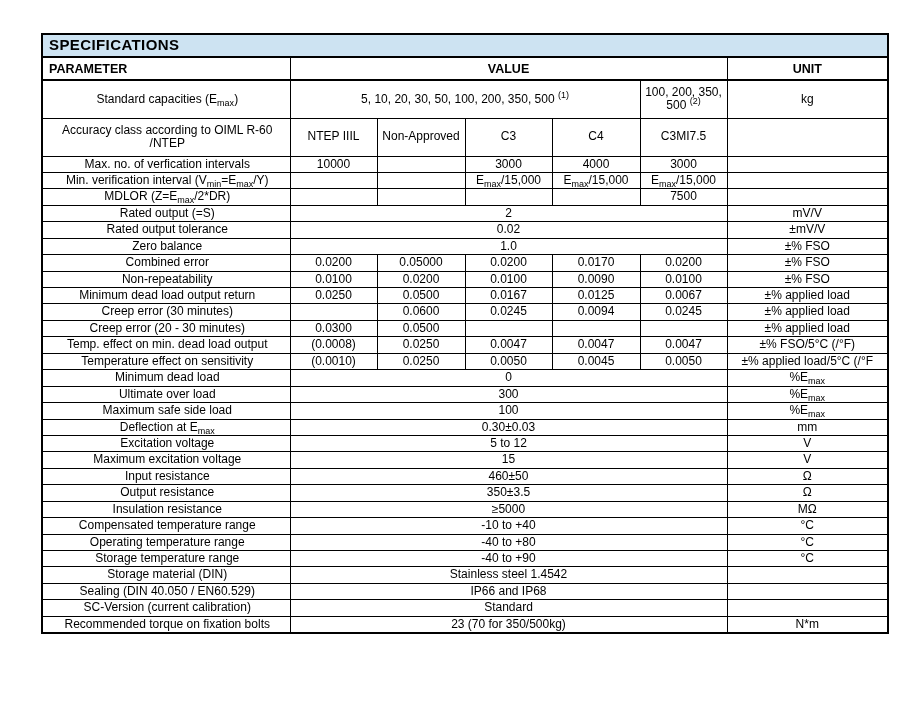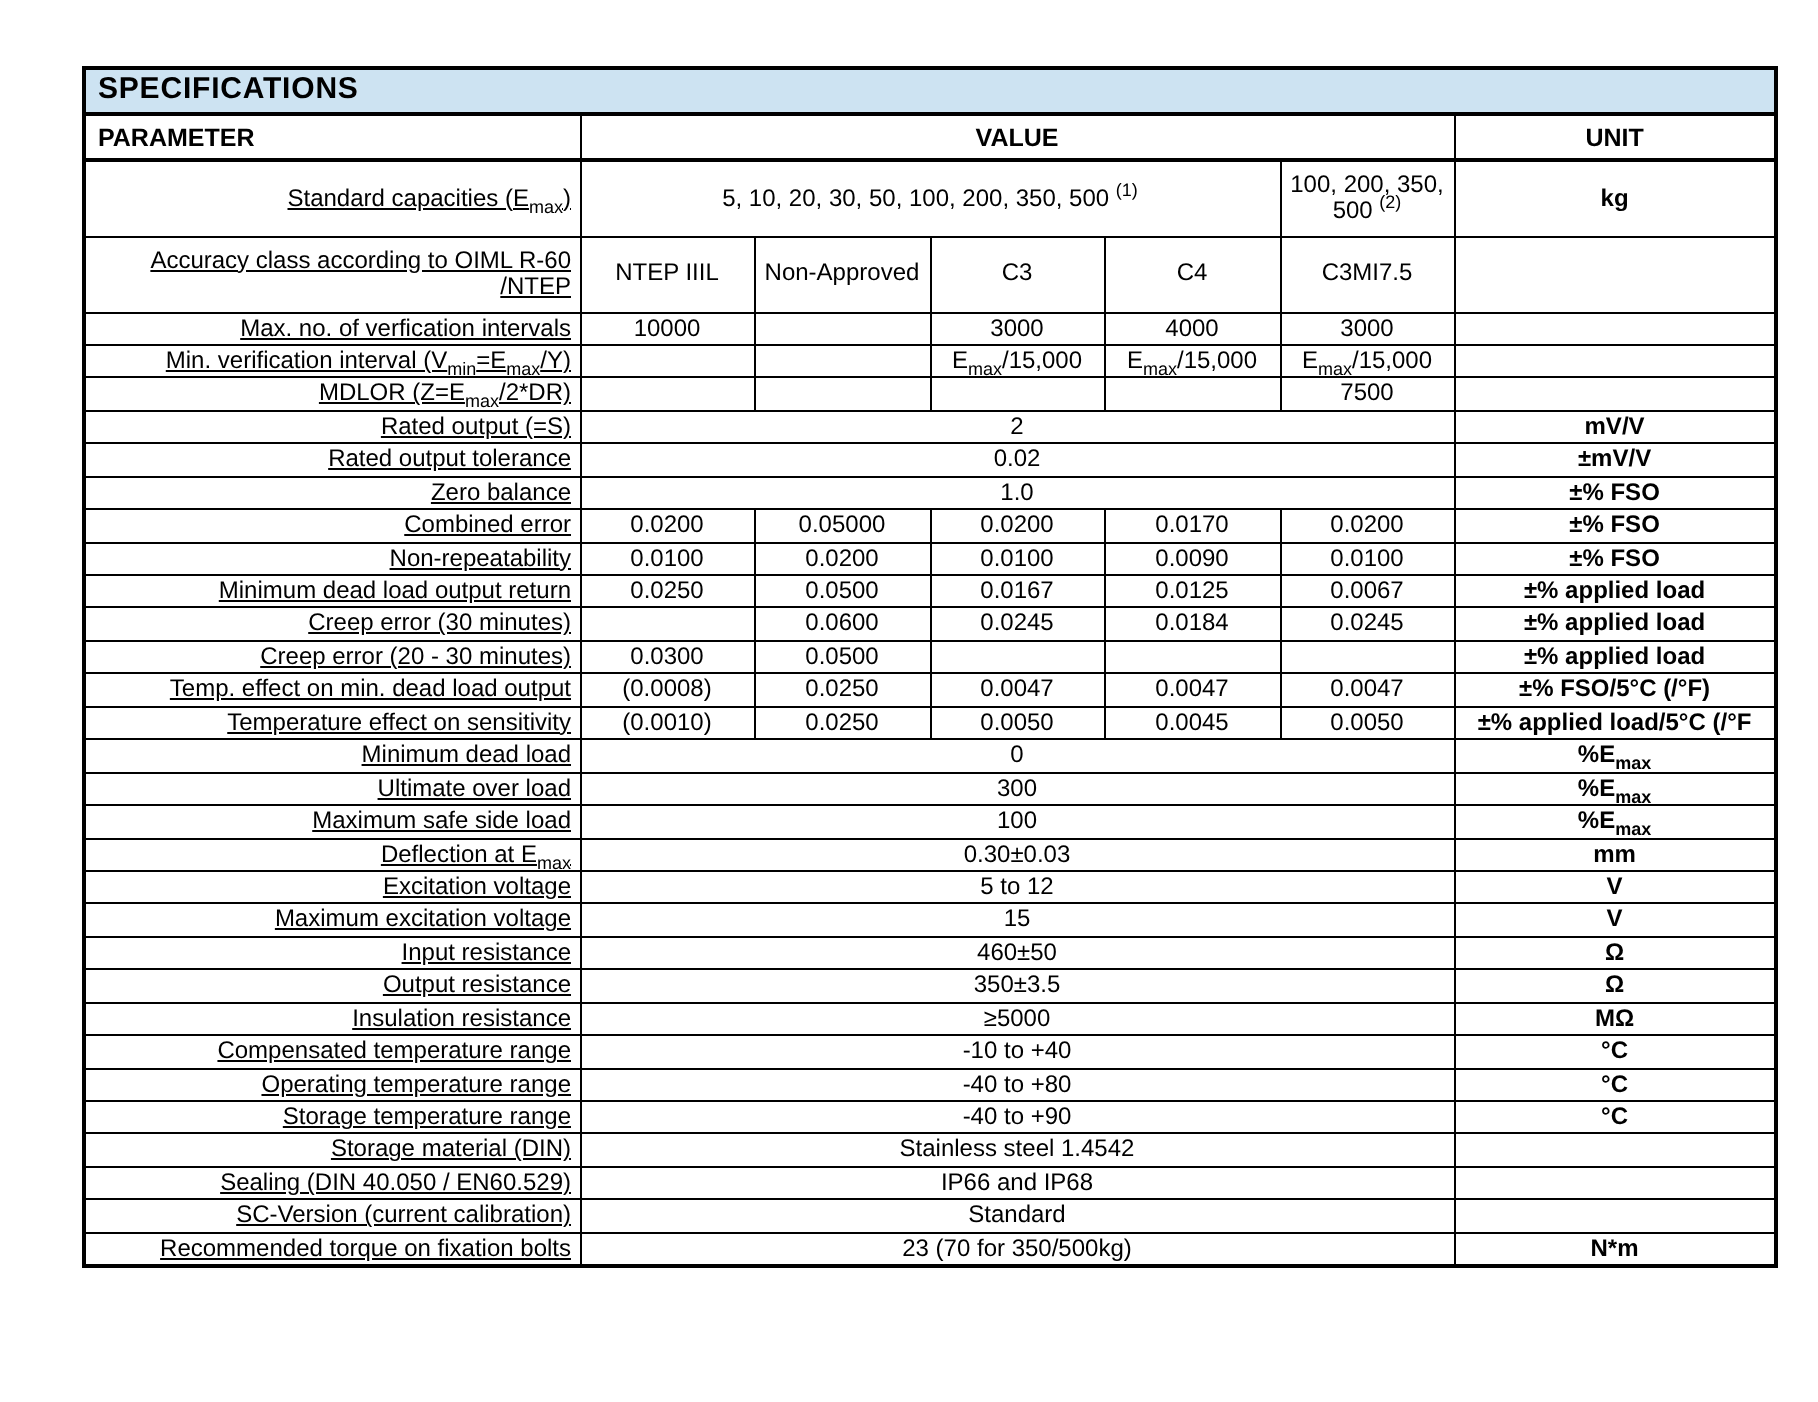--- a/index.html
+++ b/index.html
@@ -37,23 +37,23 @@
     padding-left: 6px;
     border-bottom: 2px solid #000;
   }
   thead tr.cols th {
     font-weight: bold;
     font-size: 12.5px;
     text-align: center;
     border-bottom: 2px solid #000;
   }
   thead tr.cols th.param { text-align: left; padding-left: 6px; }
-  td.param { text-align: right; padding-left: 6px; text-decoration: underline; }
+  td.param { text-align: center; padding-left: 6px; }
   td.val  { text-align: center; }
-  td.unit { text-align: center; white-space: nowrap; font-weight: bold; }
+  td.unit { text-align: center; white-space: nowrap; }
   sub { font-size: 9px; line-height: 0; }
   sup { font-size: 9px; line-height: 0; }
 </style>
 </head>
 <body>
 
 <div class="sheet">
   <table class="spec-table">
     <colgroup>
       <col style="width:248px">
@@ -157,21 +157,21 @@
           <td class="val">0.0167</td>
           <td class="val">0.0125</td>
           <td class="val">0.0067</td>
           <td class="unit">±% applied load</td>
         </tr>
         <tr>
           <td class="param">Creep error (30 minutes)</td>
           <td class="val"></td>
           <td class="val">0.0600</td>
           <td class="val">0.0245</td>
-          <td class="val">0.0184</td>
+          <td class="val">0.0094</td>
           <td class="val">0.0245</td>
           <td class="unit">±% applied load</td>
         </tr>
         <tr>
           <td class="param">Creep error (20 - 30 minutes)</td>
           <td class="val">0.0300</td>
           <td class="val">0.0500</td>
           <td class="val"></td>
           <td class="val"></td>
           <td class="val"></td>

